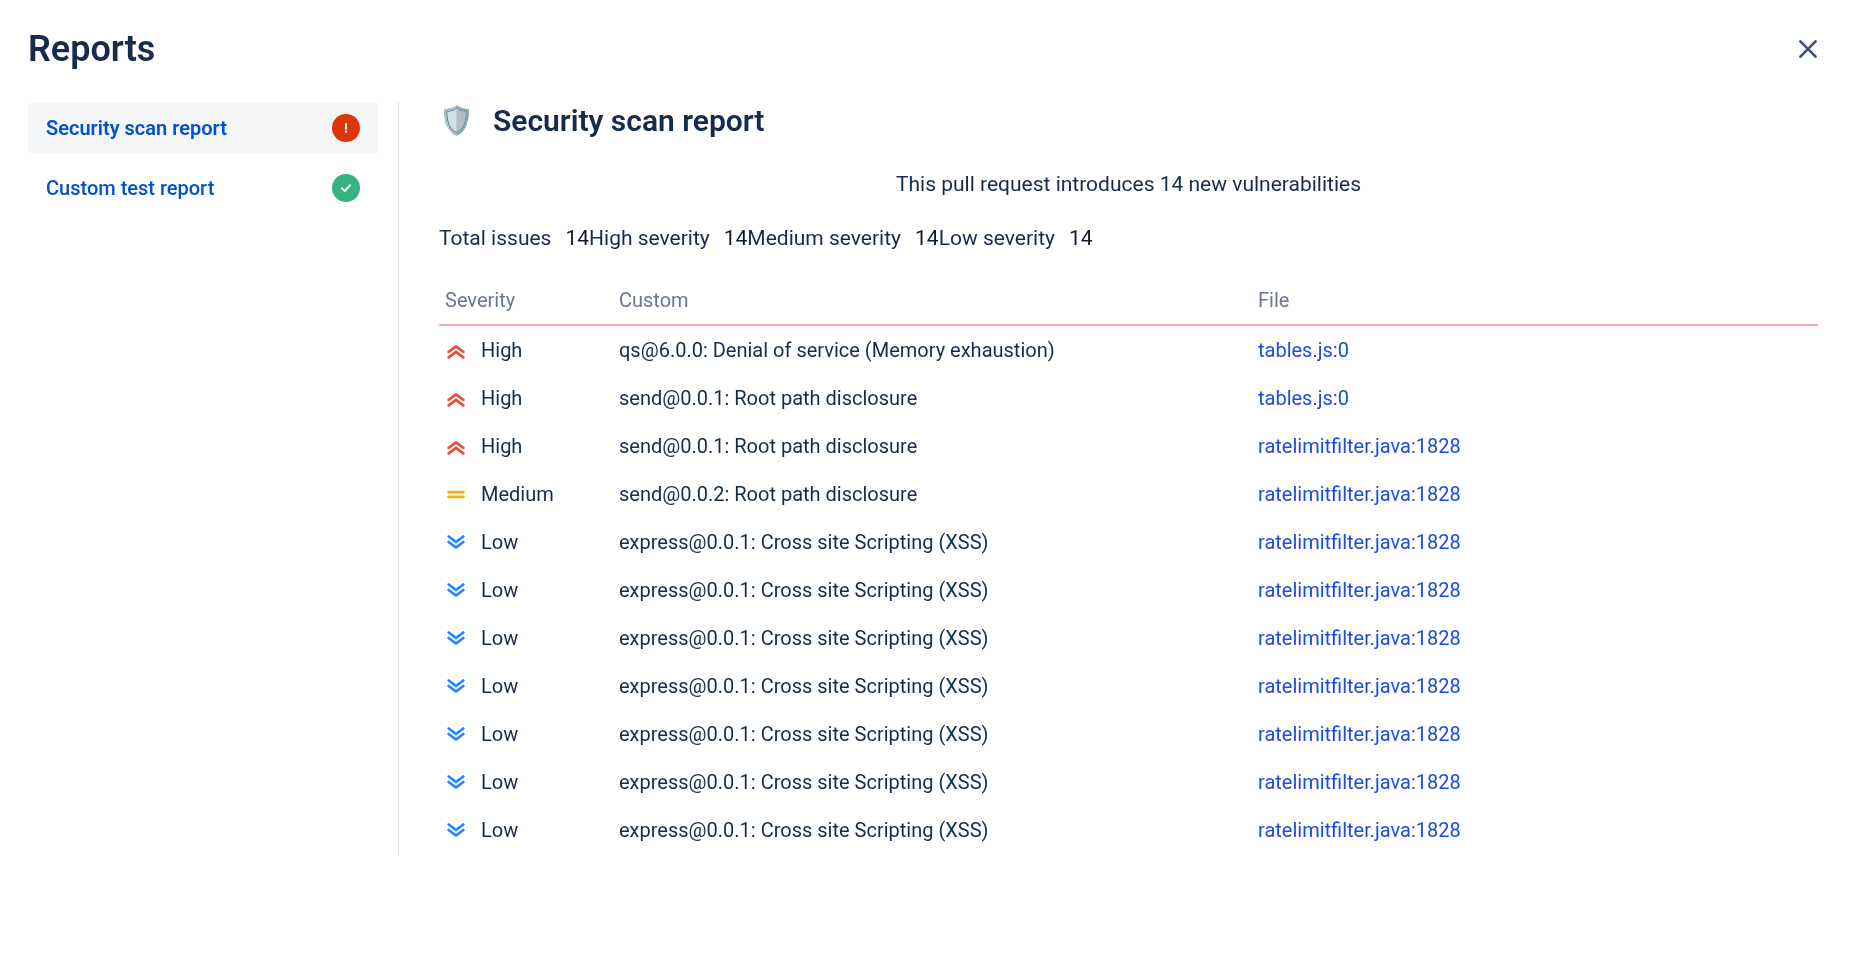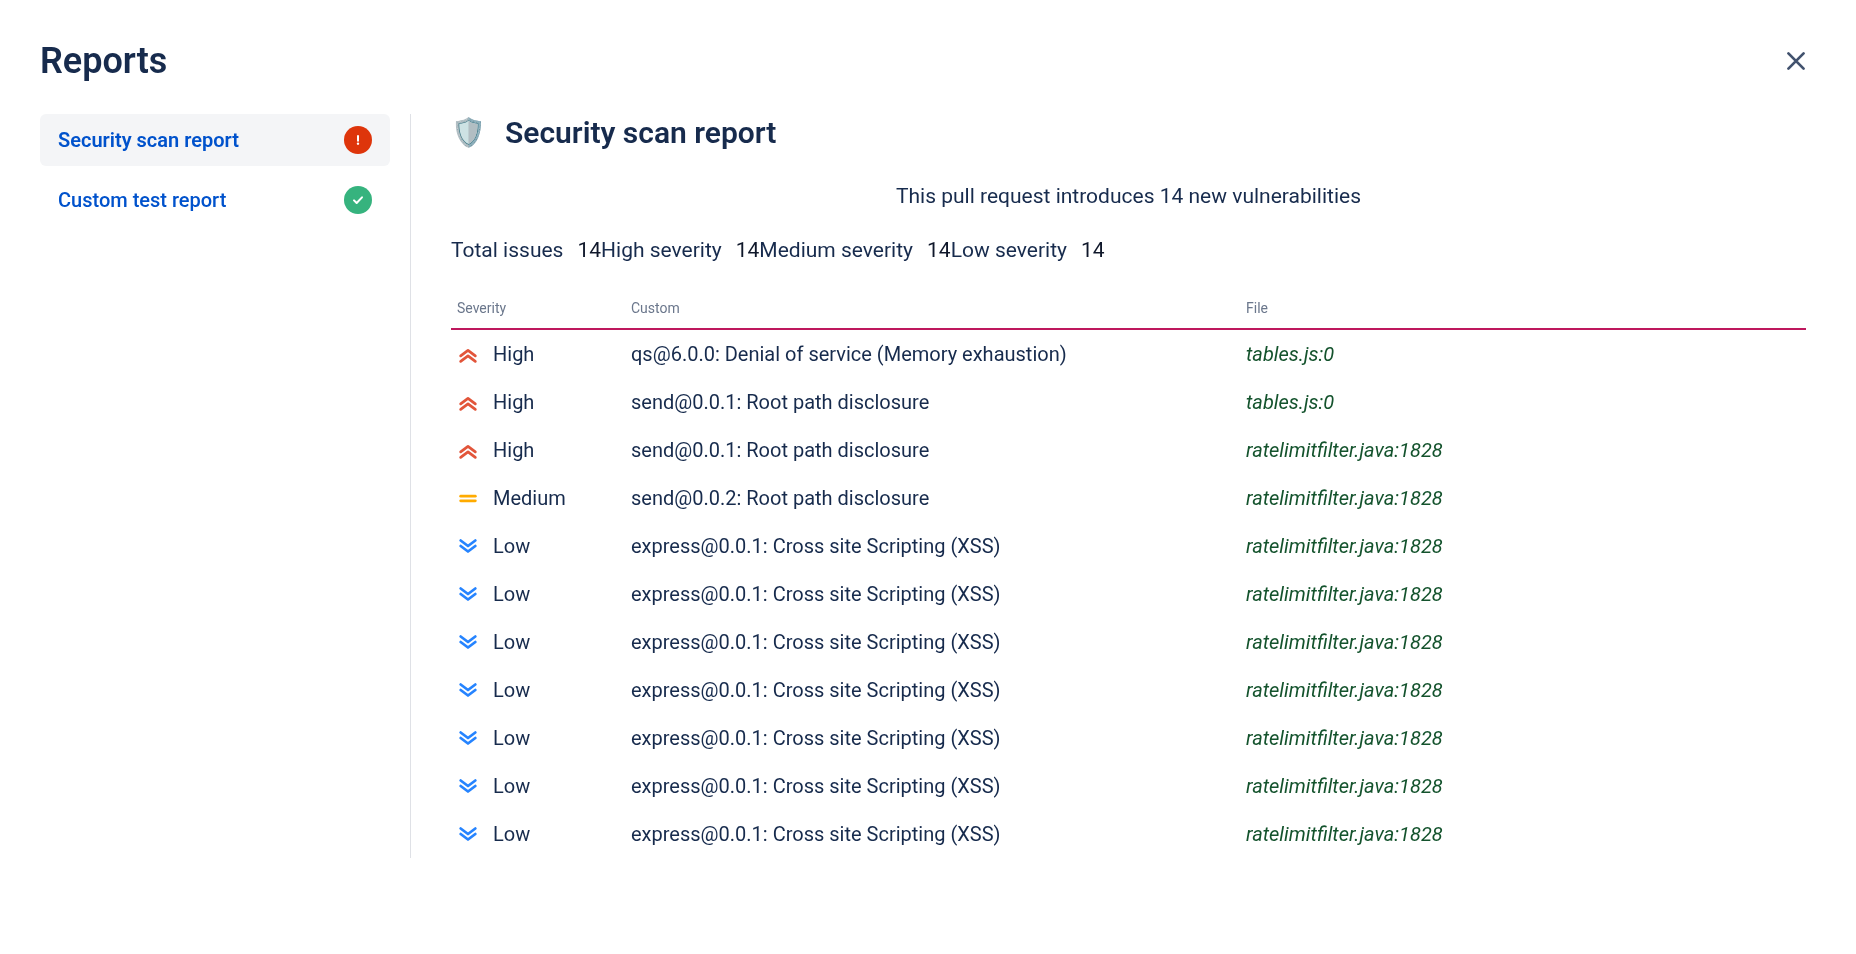--- a/index.html
+++ b/index.html
@@ -7,21 +7,21 @@
   body {
     font-family: -apple-system, BlinkMacSystemFont, "Segoe UI", Roboto, Helvetica, Arial, sans-serif;
     background: #fff;
     color: #172B4D;
     font-size: 14px;
   }
   .frame {
     width: 1856px;
     height: 769px;
     position: relative;
-    padding: 40px;
+    padding: 28px;
   }
   .header-row {
     display: flex;
     justify-content: space-between;
     align-items: center;
   }
   .page-title {
     font-size: 36px;
     font-weight: 600;
     color: #172B4D;
@@ -124,44 +124,43 @@
     font-weight: 400;
     color: #0f172a;
   }
   .table {
     margin-top: 28px;
     width: 100%;
   }
   .thead {
     display: flex;
     padding: 10px 0 12px 0;
-    border-bottom: 2px solid #be185d;
+    border-bottom: 2px solid #fca5a5;
     color: #6B778C;
-    font-size: 14px;
+    font-size: 20px;
   }
   .col-sev  { width: 180px; flex: 0 0 180px; padding-left: 6px; }
   .col-sum  { flex: 1; }
   .col-file { width: 560px; flex: 0 0 560px; }
   .trow {
     display: flex;
     align-items: center;
     padding: 12px 0;
     font-size: 20px;
   }
   .sev-cell {
     display: flex; align-items: center; gap: 14px;
   }
   .sev-icon { width: 22px; height: 22px; display: inline-flex; align-items:center; justify-content:center; }
   .sev-text { color: #172B4D; }
   .sum-text { color: #172B4D; }
   .file-link {
-    color: #14532d;
+    color: #1d4ed8;
     text-decoration: none;
     cursor: pointer;
-    font-style: italic;
   }
 </style>
 </head>
 <body>
 
 <div class="frame">
 
   <div class="header-row">
     <h1 class="page-title">Reports</h1>
     <div class="close-btn">

